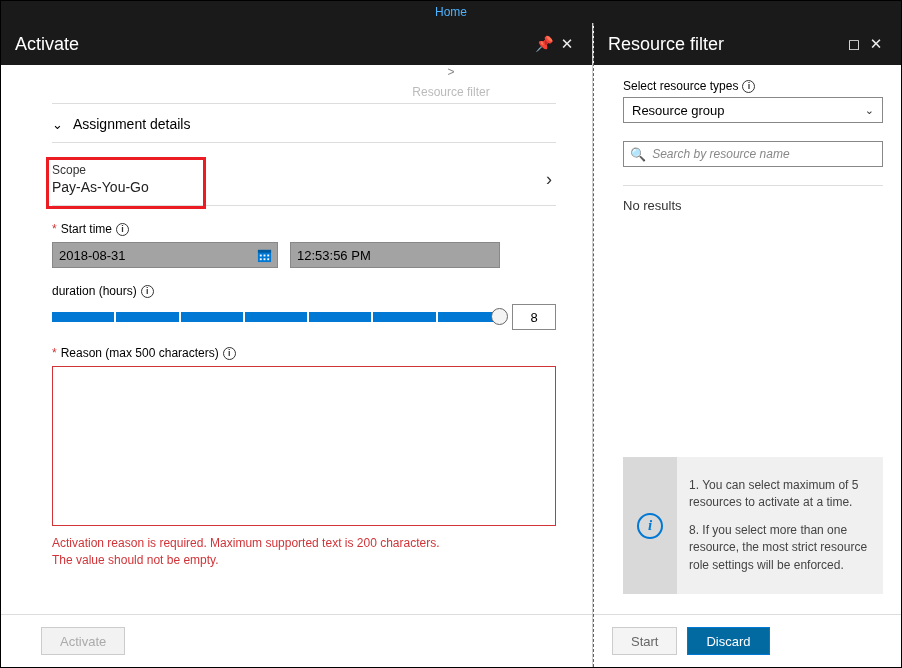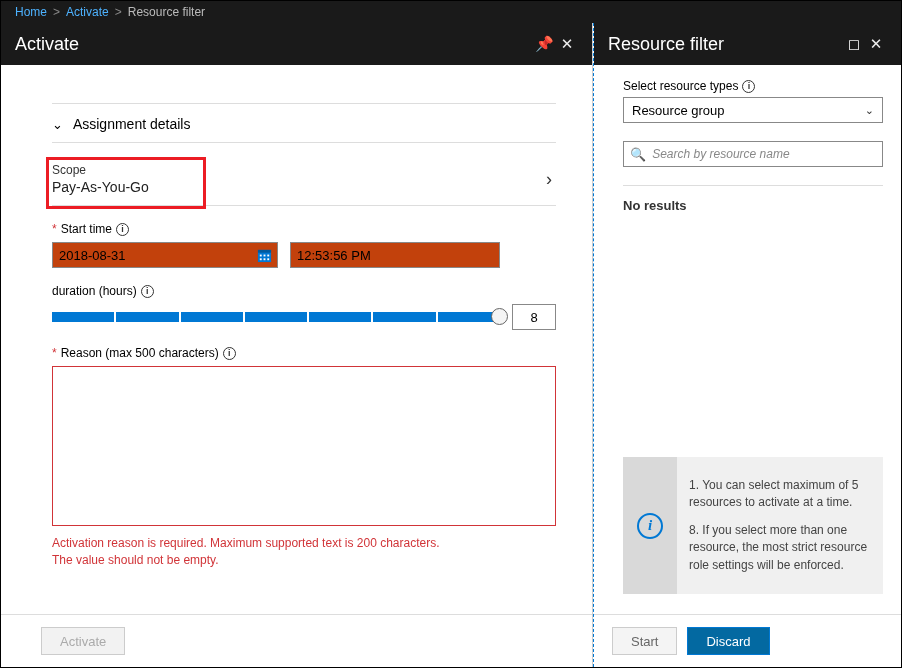--- a/index.html
+++ b/index.html
@@ -1,19 +1,19 @@
 <!DOCTYPE html>
 <html><head>
   <meta charset="utf-8">
   <style>
     * { box-sizing: border-box; margin: 0; padding: 0; }
     html, body { height: 100%; font-family: 'Segoe UI', Arial, sans-serif; font-size: 13px; background: #fff; }
     body { width: 902px; height: 668px; overflow: hidden; border: 1px solid #000; }
 
-    .breadcrumb { background: #1a1a1a; color: #4db2ff; padding: 4px 14px; font-size: 12px; display: flex; align-items: center; gap: 6px; height: 22px; }
+    .breadcrumb { background: #1a1a1a; color: #4db2ff; padding: 4px 14px; font-size: 12px; display: flex; align-items: center; gap: 6px; height: 22px; flex-direction: column; }
     .breadcrumb a { color: #4db2ff; text-decoration: none; }
     .breadcrumb .sep { color: #888; }
     .breadcrumb .current { color: #bbb; }
 
     .panels { display: flex; height: calc(100% - 22px); }
 
     .panel { display: flex; flex-direction: column; }
     .panel-left { width: 592px; border-right: 1px solid #ccc; }
     .panel-right { width: 308px; border-left: 1px dashed #0078d4; }
 
@@ -33,21 +33,21 @@
     .scope-label { font-size: 12px; color: #333; }
     .scope-value { font-size: 14px; color: #222; margin-top: 2px; }
     .scope-chev { font-size: 18px; color: #333; padding-right: 4px; }
     .redbox { position: absolute; border: 3px solid #ec1c24; left: -6px; top: 4px; width: 160px; height: 52px; pointer-events: none; }
 
     .form-label { font-size: 12px; margin-top: 16px; display: flex; align-items: center; gap: 4px; }
     .form-label .req { color: #d13438; }
     .info-icon { display: inline-flex; width: 13px; height: 13px; border: 1px solid #333; border-radius: 50%; align-items: center; justify-content: center; font-size: 9px; font-weight: bold; color: #333; cursor: pointer; }
 
     .date-time-row { display: flex; gap: 12px; margin-top: 6px; }
-    .input-box { border: 1px solid #888; height: 26px; padding: 0 6px; font-size: 13px; display: flex; align-items: center; background: #c2410c; }
+    .input-box { border: 1px solid #888; height: 26px; padding: 0 6px; font-size: 13px; display: flex; align-items: center; background: #a3a3a3; }
     .date-box { width: 226px; position: relative; }
     .date-box .cal { position: absolute; right: 0; top: 0; width: 26px; height: 100%; display: flex; align-items: center; justify-content: center; color: #0078d4; border-left: none; font-size: 15px; }
     .time-box { width: 210px; }
 
     .slider-row { display: flex; align-items: center; gap: 12px; margin-top: 6px; }
     .slider { flex: 1; height: 10px; position: relative; display: flex; gap: 2px; align-items: center; }
     .step { flex: 1; height: 10px; background: #0078d4; }
     .thumb { width: 17px; height: 17px; border: 1px solid #666; border-radius: 50%; background: #f4f4f4; position: absolute; right: -8px; top: -4px; }
     .slider-wrap { position: relative; flex: 1; }
     .slider-value { border: 1px solid #888; width: 44px; height: 26px; display: flex; align-items: center; justify-content: center; font-size: 13px; }
@@ -65,21 +65,21 @@
 
     
     .field-label { font-size: 12px; display: flex; align-items: center; gap: 4px; margin-bottom: 4px; }
     .select-box { border: 1px solid #888; height: 26px; display: flex; align-items: center; padding: 0 8px; font-size: 13px; justify-content: space-between; cursor: pointer; background: #fff; }
     .select-box .dd { font-size: 11px; color: #333; }
 
     .search-box { border: 1px solid #888; height: 26px; display: flex; align-items: center; padding: 0 6px; margin-top: 18px; color: #888; font-style: italic; font-size: 12px; gap: 6px; background: #fff; }
     .search-box .mag { font-style: normal; color: #888; font-size: 13px; }
 
     .divider { height: 1px; background: #ddd; margin: 18px 0 12px 0; }
-    .no-results { font-size: 13px; color: #333; font-weight: bold; }
+    .no-results { font-size: 13px; color: #333; }
 
     .info-panel { background: #f0f0f0; display: flex; margin-top: auto; margin-bottom: 10px; }
     .info-left { width: 54px; background: #d9d9d9; display: flex; align-items: center; justify-content: center; }
     .info-circle { width: 26px; height: 26px; border: 2px solid #0078d4; border-radius: 50%; display: flex; align-items: center; justify-content: center; color: #0078d4; font-family: Georgia, serif; font-style: italic; font-weight: bold; font-size: 15px; }
     .info-right { flex: 1; padding: 20px 12px; font-size: 12px; color: #444; line-height: 1.45; }
     .info-right p { margin-bottom: 10px; }
     .info-right p:last-child { margin-bottom: 0; }
 
     
     .panel-left .panel-body::-webkit-scrollbar { width: 10px; }

